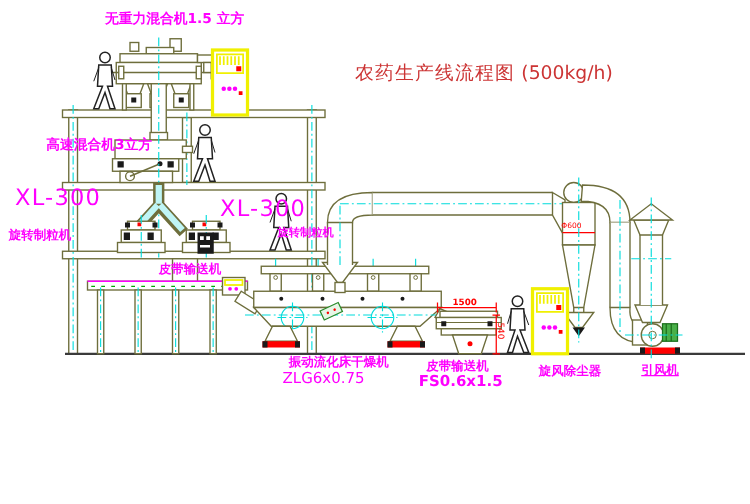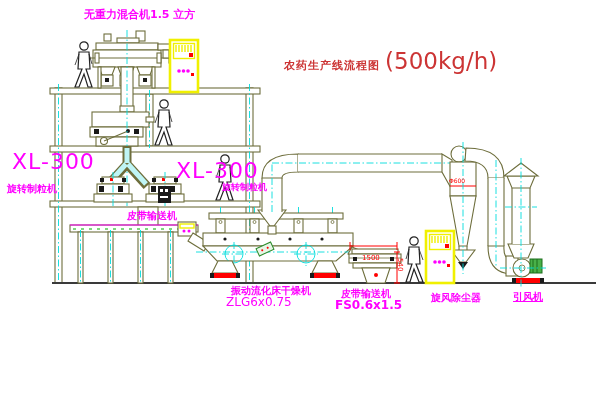--- a/index.html
+++ b/index.html
@@ -1,26 +1,26 @@
 <!DOCTYPE html>
 <html><head>
 <meta charset="utf-8">
 <style>
   html,body{margin:0;padding:0;background:#fff;}
   .stage{position:relative;width:600px;height:403px;background:#ffffff;overflow:hidden;
          font-family:"DejaVu Sans",sans-serif;}
   .stage svg{position:absolute;left:0;top:0;}
   .lbl{position:absolute;color:#ff00ff;white-space:nowrap;line-height:1.05;}
-  .model{font-size:22px;letter-spacing:1px;}
+  .model{font-size:18px;letter-spacing:1px;}
   .small{font-size:10px;font-weight:bold;letter-spacing:0px;}
   .tiny{font-size:9px;font-weight:bold;}
   .spec{font-size:12px;}
   .title{position:absolute;left:284px;top:48px;color:#cc3434;white-space:nowrap;}
-  .title .zh{font-size:11px;font-weight:bold;letter-spacing:1px;vertical-align:baseline;}
-  .title .cap{font-size:23px;font-weight:normal;letter-spacing:0px;}
+  .title .zh{font-size:15px;font-weight:normal;letter-spacing:1px;vertical-align:baseline;}
+  .title .cap{font-size:15px;font-weight:normal;letter-spacing:0px;}
   .rdim{position:absolute;color:#ff0000;font-size:7px;white-space:nowrap;}
   .rot90{transform:rotate(90deg);transform-origin:left top;}
   
   .m{stroke:#6e6e3c;fill:none;stroke-width:1.1;}
   .mf{stroke:#6e6e3c;fill:#ffffff;stroke-width:1.1;}
   .mt{stroke:#6e6e3c;fill:none;stroke-width:0.8;}
   .cl{stroke:#00dcdc;fill:none;stroke-width:0.9;stroke-dasharray:7 2.5 1.5 2.5;}
   .blk{fill:#1a1a1a;stroke:none;}
   .rd{fill:#ff0000;stroke:none;}
   .rl{stroke:#ff0000;fill:none;stroke-width:1;}
@@ -274,29 +274,30 @@
     <use href="#person"></use>
   </g>
 </svg>
 
 <div class="title">
   <span class="zh">农药生产线流程图</span>
   <span class="cap">(500kg/h)</span>
 </div>
 
 <div class="lbl small" style="left:84px;top:9px;font-size:11px;text-align:right;">无重力混合机1.5 立方</div>
+<div class="lbl small" style="left:37px;top:110px;font-size:11px;">高速混合机3立方</div>
 <div class="lbl model" style="left:12px;top:150px;">XL-300</div>
 <div class="lbl small" style="left:7px;top:184px;">旋转制粒机</div>
 <div class="lbl model" style="left:176px;top:159px;">XL-300</div>
 <div class="lbl tiny" style="left:222px;top:183px;">旋转制粒机</div>
 <div class="lbl small" style="left:127px;top:211px;">皮带输送机</div>
 <div class="lbl small" style="left:231px;top:286px;">振动流化床干燥机</div>
 <div class="lbl spec" style="left:226px;top:296px;">ZLG6x0.75</div>
 <div class="lbl small" style="left:341px;top:289px;">皮带输送机</div>
 <div class="lbl spec" style="left:335px;top:299px;font-weight:bold;">FS0.6x1.5</div>
 <div class="lbl small" style="left:431px;top:293px;">旋风除尘器</div>
 <div class="lbl small" style="left:513px;top:292px;text-decoration:underline;">引风机</div>
 
-<div class="rdim" style="left:362px;top:254px;">1500</div>
+<div class="rdim" style="left:362px;top:238px;font-weight:bold;">1500</div>
 <div class="rdim rot90" style="left:404px;top:258px;">540</div>
 <div class="rdim" style="left:449px;top:177px;font-size:6px;">Φ600</div>
 
 </div>
 
 </body></html>

